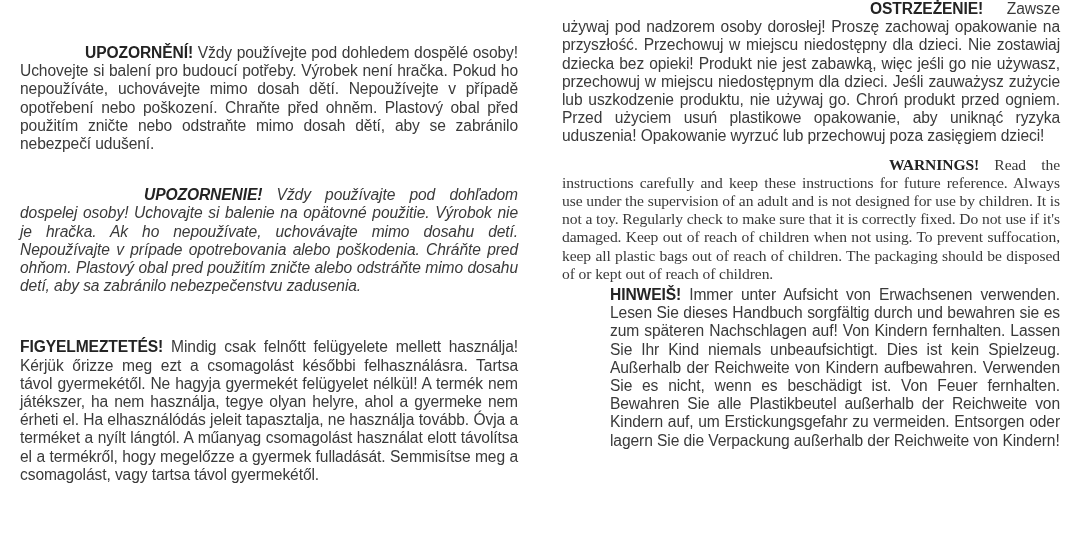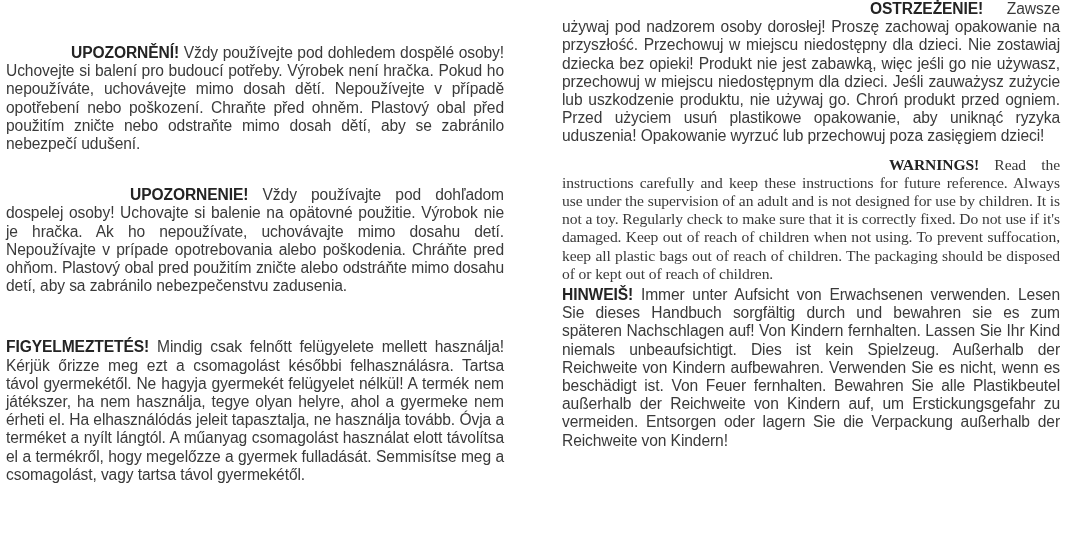--- a/index.html
+++ b/index.html
@@ -21,36 +21,36 @@
   .col {
     position: absolute;
     top: 0;
     width: 498px;
     text-align: justify;
     font-size: 15.6px;
     line-height: 18.2px;
     letter-spacing: -0.1px;
     color: #3a3a3a;
   }
-  .col-left  { left: 6px; }
+  .col-left  { left: 20px; }
   .col-right { left: 562px; }
   .para {
     margin: 0;
   }
   .hd {
     font-weight: bold;
     color: #242424;
   }
   
   .p-cs { margin-top: 44px; text-indent: 65px; }
-  .p-sk { margin-top: 33px; text-indent: 124px; }
+  .p-sk { margin-top: 33px; text-indent: 124px; font-style: italic; }
   .p-hu { margin-top: 43px; text-indent: 0; }
   .p-pl { text-indent: 308px; }
   .p-en { margin-top: 10px; text-indent: 327px; font-family: Liberation Serif, serif; }
-  .p-de { margin-top: 3px;  text-indent: 0; }
+  .p-de { margin-top: 3px;  text-indent: 0; margin-left: 48px; }
 </style>
 </head>
 <body>
 
 <div class="doc">
 
   <div class="col col-left">
     <p class="para p-cs"><b class="hd">UPOZORNĚNÍ!</b> <span>Vždy používejte pod dohledem dospělé osoby! Uchovejte si balení pro budoucí potřeby. Výrobek není hračka. Pokud ho nepoužíváte, uchovávejte mimo dosah dětí. Nepoužívejte v případě opotřebení nebo poškození. Chraňte před ohněm. Plastový obal před použitím zničte nebo odstraňte mimo dosah dětí, aby se zabránilo nebezpečí udušení.</span></p>
 
     <p class="para p-sk"><b class="hd">UPOZORNENIE!</b> <span>Vždy používajte pod dohľadom dospelej osoby! Uchovajte si balenie na opätovné použitie. Výrobok nie je hračka. Ak ho nepoužívate, uchovávajte mimo dosahu detí. Nepoužívajte v prípade opotrebovania alebo poškodenia. Chráňte pred ohňom. Plastový obal pred použitím zničte alebo odstráňte mimo dosahu detí, aby sa zabránilo nebezpečenstvu zadusenia.</span></p>

